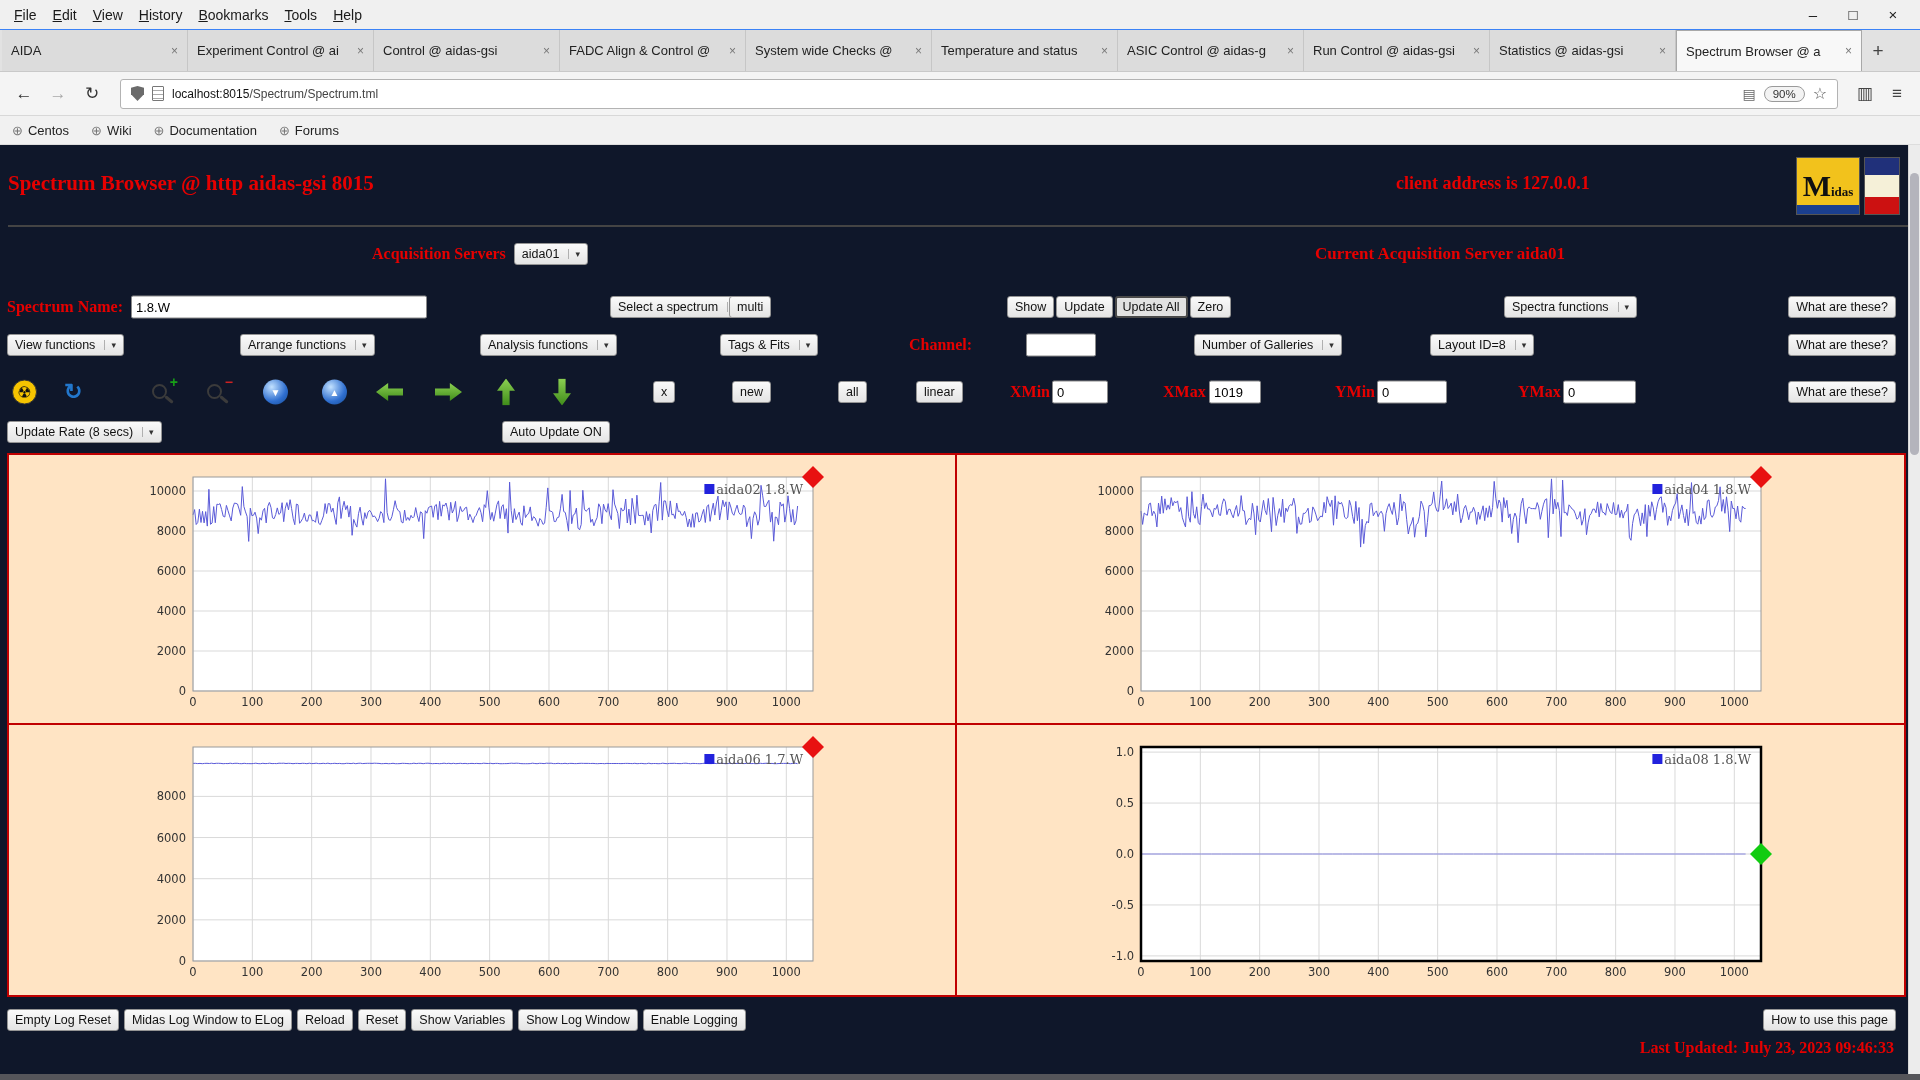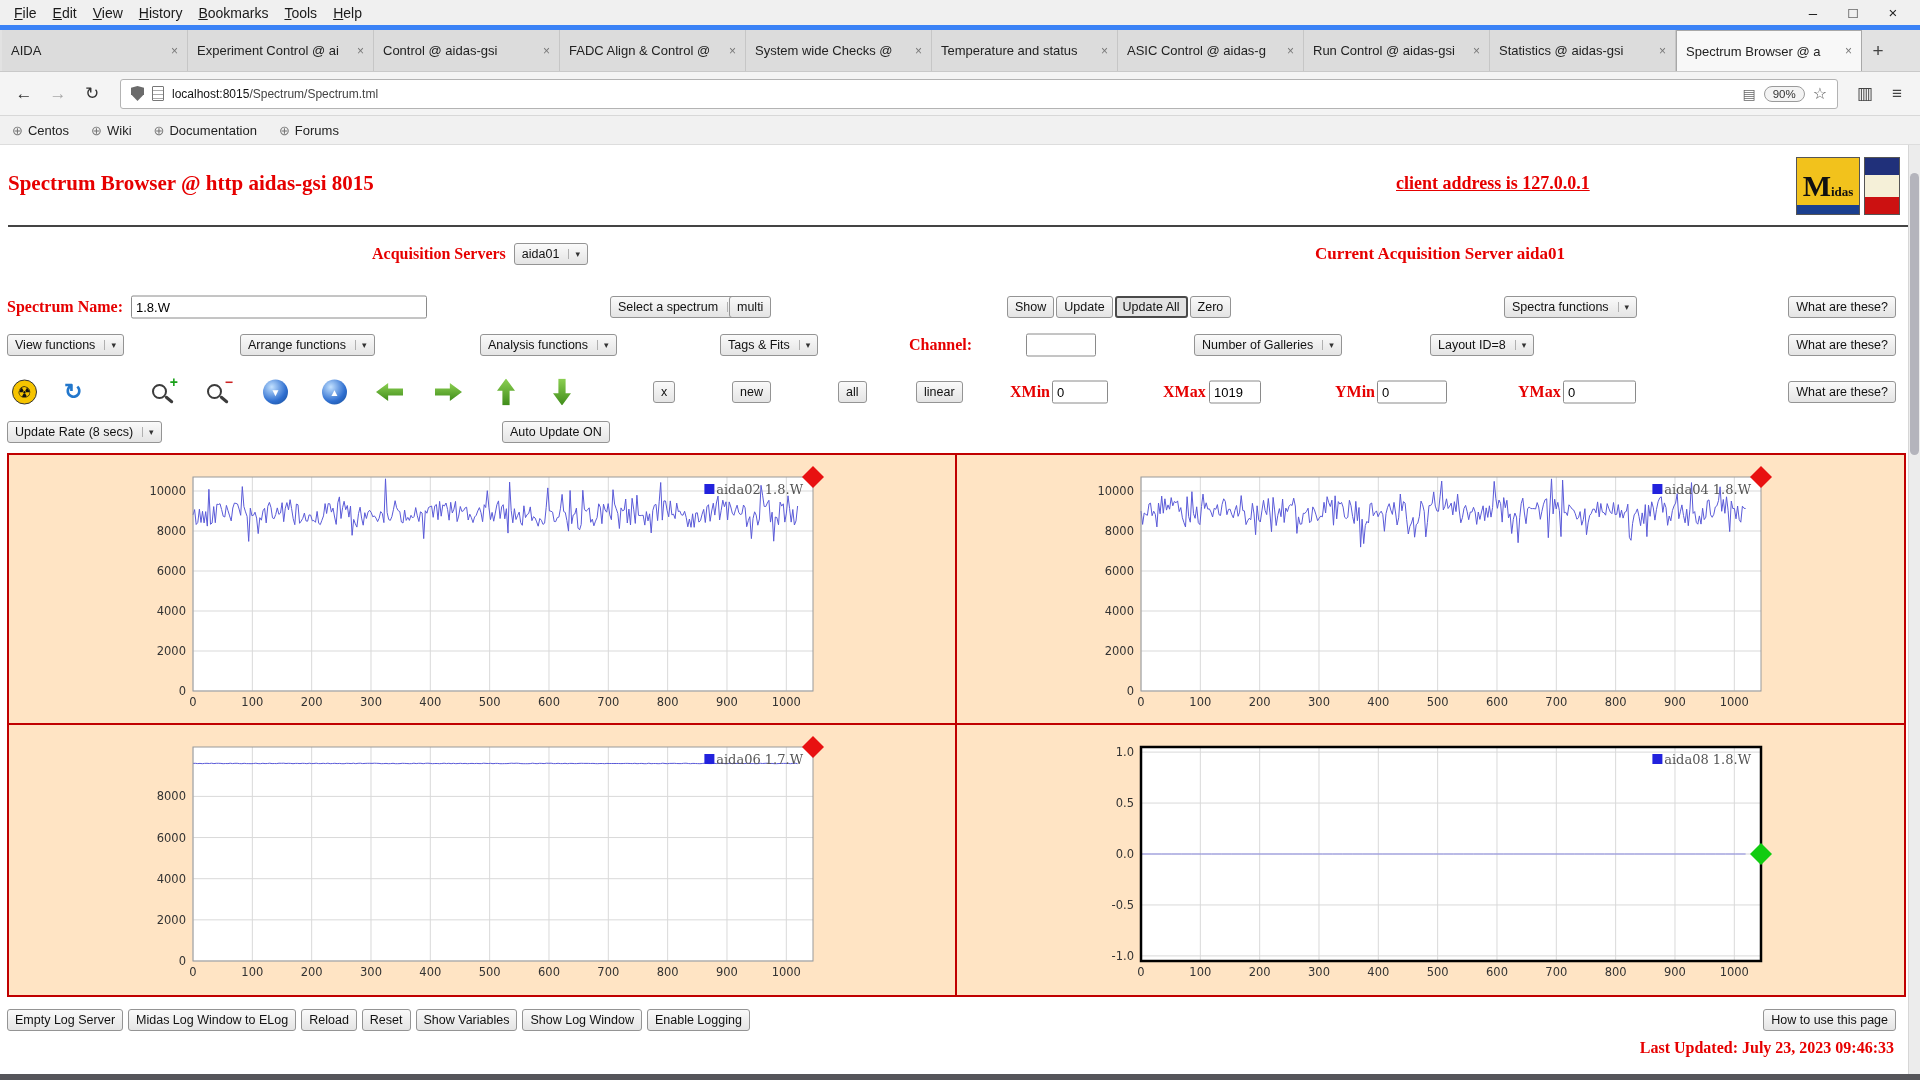--- a/index.html
+++ b/index.html
@@ -1,20 +1,20 @@
 <!DOCTYPE html>
 <html><head>
 <meta charset="utf-8">
 <style>
   * { box-sizing: border-box; margin: 0; padding: 0; }
   html,body { width:1920px; height:1080px; overflow:hidden; }
   body { font-family:"Liberation Sans",sans-serif; background:#ffe4c4; }
 
   
-  .menubar { height:30px; background:#f0f0f0; border-bottom:5px solid #3b82f6;
+  .menubar { height:30px; background:#f0f0f0; border-bottom:1px solid #3b82f6;
              display:flex; align-items:center; font-size:14px; color:#1a1a1a; padding:0 6px; }
   .menu-item { padding:0 8px; cursor:default; }
   .menu-item u { text-decoration:underline; }
   .win-controls { margin-left:auto; display:flex; gap:22px; padding-right:12px; font-size:15px; color:#222; }
   .win-controls span { width:18px; text-align:center; }
 
   .tabbar { height:42px; background:#e2e2e2; border-bottom:1px solid #c9c9c9;
             display:flex; align-items:stretch; padding:0 2px; }
   #tabs { display:flex; flex:0 1 auto; min-width:0; }
   .tab { width:186px; min-width:0; display:flex; align-items:center; padding:0 9px;
@@ -44,24 +44,24 @@
   .star { font-size:16px; color:#555; }
   .navico { font-size:17px; color:#444; width:26px; text-align:center; }
 
   .bookmarksbar { height:29px; background:#f1f1f1; border-bottom:1px solid #ddd;
                   display:flex; align-items:center; padding:0 12px; gap:22px;
                   font-size:13px; color:#222; }
   .bookmark { display:flex; align-items:center; gap:5px; }
   .globe { color:#777; font-size:13px; }
 
   
-  .content { position:relative; height:929px; background:#ffffff; overflow:hidden; }
+  .content { position:relative; height:929px; background:#0f172a; overflow:hidden; }
   .titlerow { position:relative; height:74px; }
   .pagetitle { position:absolute; left:8px; top:26px; font:bold 21px "Liberation Serif",serif; color:#e60000; }
-  .client { position:absolute; left:1396px; top:28px; font:bold 18px "Liberation Serif",serif; color:#e60000;text-decoration:underline; }
+  .client { position:absolute; left:1396px; top:28px; font:bold 18px "Liberation Serif",serif; color:#e60000; }
   .logos { position:absolute; right:20px; top:12px; display:flex; gap:4px; }
   .midaslogo { width:64px; height:58px; background:#f2c21c; border:1px solid #555;
                display:flex; align-items:center; justify-content:center;
                font-family:"Liberation Serif",serif; font-weight:bold; color:#111; position:relative; }
   .midaslogo span { font-size:13px; } .midaslogo span::first-letter { font-size:30px; }
   .midaslogo::after { content:""; position:absolute; left:0; bottom:0; width:100%; height:9px; background:#1b3f8f; }
   .poweredlogo { width:36px; height:58px; border:1px solid #555; display:flex; flex-direction:column; }
   .poweredlogo .pl1 { flex:3; background:#20307a; }
   .poweredlogo .pl2 { flex:4; background:#f5f0d8; }
   .poweredlogo .pl3 { flex:3; background:#cc1111; }
@@ -529,21 +529,21 @@
               <polyline points="56.0,121.0 66.1,121.0 76.2,121.0 86.2,121.0 96.3,121.0 106.4,121.0 116.5,121.0 126.5,121.0 136.6,121.0 146.7,121.0 156.8,121.0 166.8,121.0 176.9,121.0 187.0,121.0 197.1,121.0 207.1,121.0 217.2,121.0 227.3,121.0 237.4,121.0 247.4,121.0 257.5,121.0 267.6,121.0 277.7,121.0 287.8,121.0 297.8,121.0 307.9,121.0 318.0,121.0 328.1,121.0 338.1,121.0 348.2,121.0 358.3,121.0 368.4,121.0 378.4,121.0 388.5,121.0 398.6,121.0 408.7,121.0 418.7,121.0 428.8,121.0 438.9,121.0 449.0,121.0 459.0,121.0 469.1,121.0 479.2,121.0 489.3,121.0 499.4,121.0 509.4,121.0 519.5,121.0 529.6,121.0 539.7,121.0 549.7,121.0 559.8,121.0 569.9,121.0 580.0,121.0 590.0,121.0 600.1,121.0 610.2,121.0 620.3,121.0 630.3,121.0 640.4,121.0 650.5,121.0 660.6,121.0" fill="none" stroke="#8888e0" stroke-width="1"></polyline>
               <rect x="56" y="14" width="620" height="214" fill="none" stroke="#000000" stroke-width="2.5"></rect>
               <rect x="567.4" y="21" width="10" height="10" fill="#2222dd"></rect>
               <text x="666" y="31" class="legend" text-anchor="end">aida08 1.8.W</text>
               <path d="M 676 110 L 687 121 L 676 132 L 665 121 Z" fill="#11cc11"></path>
             </svg></div>
         </div>
     </div>
 
     <div class="footer" id="footerRow">
-      <button class="btn">Empty Log Server</button>
+      <button class="btn">Empty Log Reset</button>
         <button class="btn">Midas Log Window to ELog</button>
         <button class="btn">Reload</button>
         <button class="btn">Reset</button>
         <button class="btn">Show Variables</button>
         <button class="btn">Show Log Window</button>
         <button class="btn">Enable Logging</button>
         <button class="btn howto">How to use this page</button>
     </div>
 
     <div class="lastupd">Last Updated: July 23, 2023 09:46:33</div>

